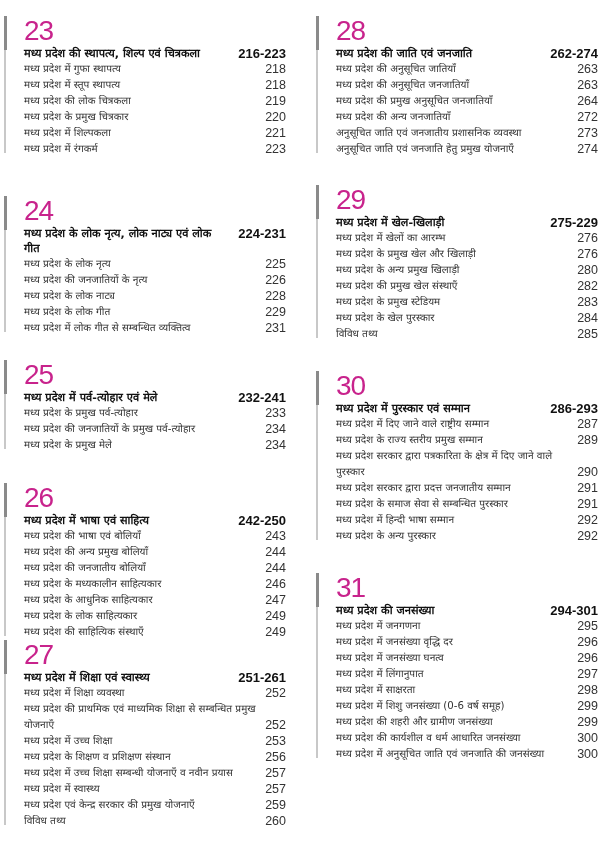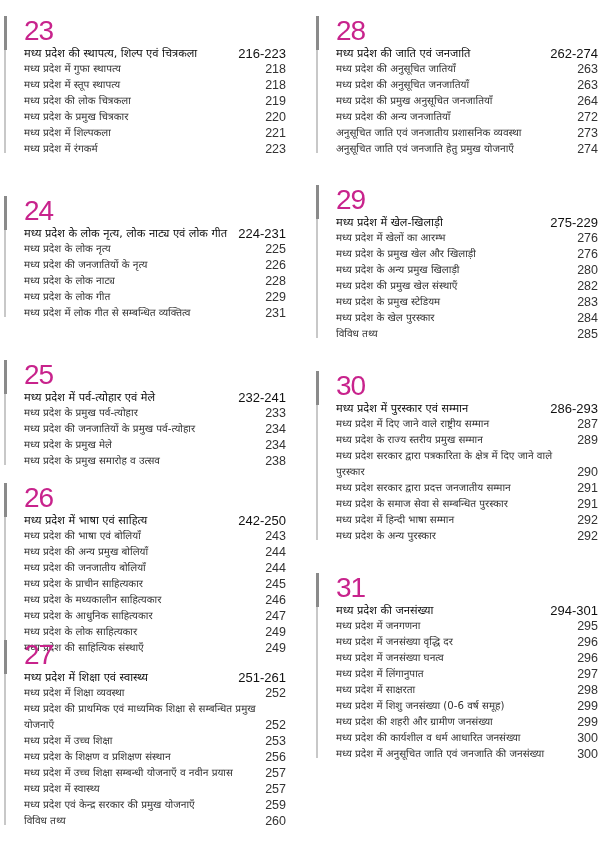--- a/index.html
+++ b/index.html
@@ -16,22 +16,22 @@
   }
   .bar::before {
     content: ""; position: absolute; left: 0; top: 0; width: 3px; height: 34px; background: #8a8a8a;
   }
   .inner { padding-left: 20px; padding-right: 4px; }
   .num {
     font-family: "Liberation Sans", sans-serif; font-size: 28px; line-height: 30px;
     color: #c8238c; letter-spacing: -1px; height: 30px;
   }
   .head {
-    display: flex; justify-content: space-between; align-items: flex-end;
-    font-weight: normal; font-size: 11.2px; line-height: 15px; color: #111;
+    display: flex; justify-content: space-between; align-items: flex-start;
+    font-weight: bold; font-size: 11.2px; line-height: 15px; color: #111;
   }
   .head .t { flex: 1; padding-right: 8px; }
   .head .p { white-space: nowrap; font-family: "Liberation Sans", sans-serif; font-size: 13px; }
   .row {
     display: flex; justify-content: space-between; align-items: flex-end;
     font-size: 10.2px; line-height: 16px; color: #333;
   }
   .row .t { flex: 1; padding-right: 8px; }
   .row .p { white-space: nowrap; font-family: "Liberation Sans", sans-serif; font-size: 12.5px; color: #333; }
 </style>
@@ -116,24 +116,20 @@
           <span class="p">233</span>
         </div>
         <div class="row">
           <span class="t">मध्य प्रदेश की जनजातियों के प्रमुख पर्व-त्योहार</span>
           <span class="p">234</span>
         </div>
         <div class="row">
           <span class="t">मध्य प्रदेश के प्रमुख मेले</span>
           <span class="p">234</span>
         </div>
-        <div class="row">
-          <span class="t">मध्य प्रदेश के प्रमुख समारोह व उत्सव</span>
-          <span class="p">238</span>
-        </div>
       </div>
     </div>
   <div class="section" id="sec3" style="top:483px">
       <div class="bar"></div>
       <div class="inner">
         <div class="num">26</div>
         <div class="head">
           <span class="t">मध्य प्रदेश में भाषा एवं साहित्य</span>
           <span class="p">242-250</span>
         </div>
@@ -141,24 +137,20 @@
           <span class="t">मध्य प्रदेश की भाषा एवं बोलियाँ</span>
           <span class="p">243</span>
         </div>
         <div class="row">
           <span class="t">मध्य प्रदेश की अन्य प्रमुख बोलियाँ</span>
           <span class="p">244</span>
         </div>
         <div class="row">
           <span class="t">मध्य प्रदेश की जनजातीय बोलियाँ</span>
           <span class="p">244</span>
-        </div>
-        <div class="row">
-          <span class="t">मध्य प्रदेश के प्राचीन साहित्यकार</span>
-          <span class="p">245</span>
         </div>
         <div class="row">
           <span class="t">मध्य प्रदेश के मध्यकालीन साहित्यकार</span>
           <span class="p">246</span>
         </div>
         <div class="row">
           <span class="t">मध्य प्रदेश के आधुनिक साहित्यकार</span>
           <span class="p">247</span>
         </div>
         <div class="row">

